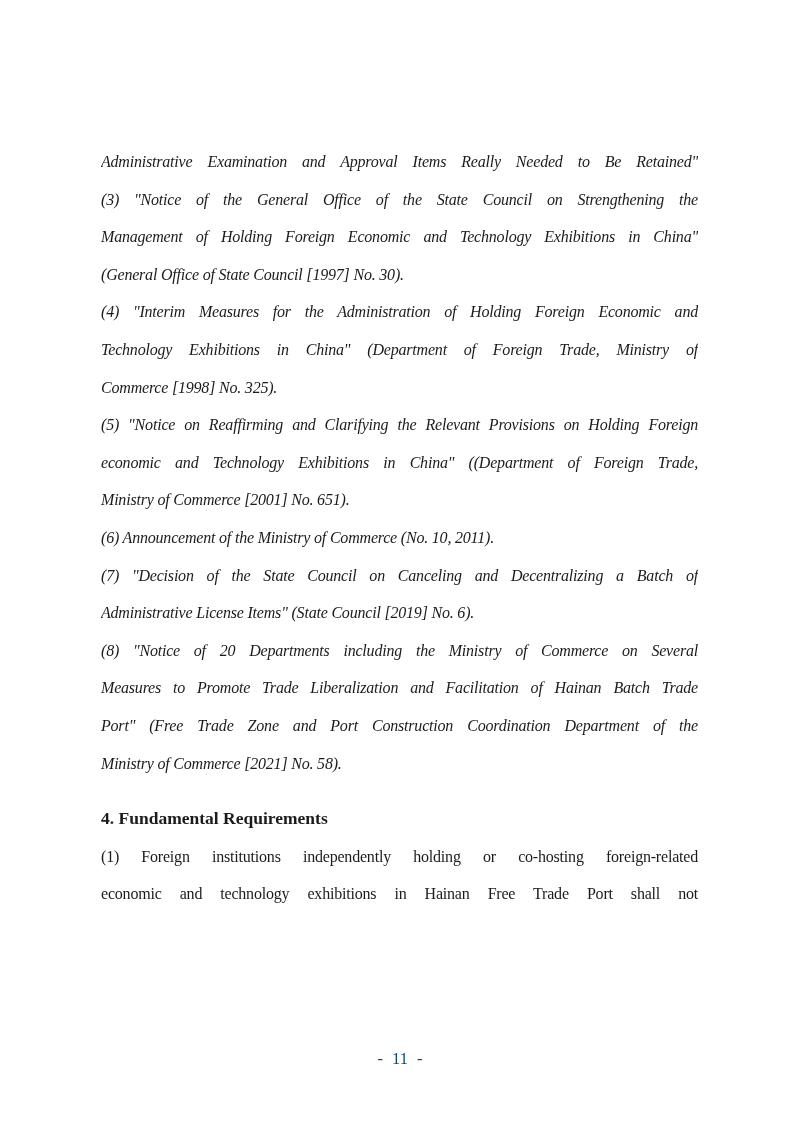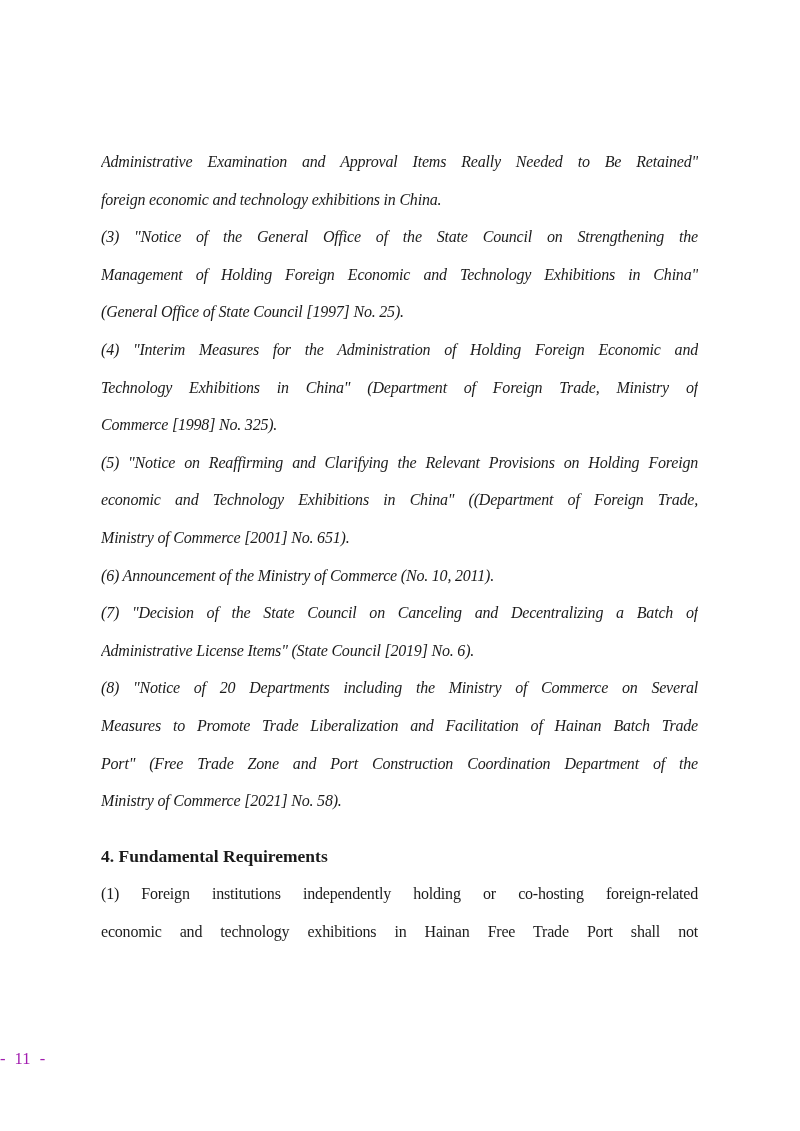--- a/index.html
+++ b/index.html
@@ -45,41 +45,40 @@
     font-size: 17.5px;
     font-weight: bold;
     line-height: 37.6px;
     height: 37.6px;
   }
   .page-footer {
     position: absolute;
     top: 1047px;
     left: 0;
     width: 100%;
-    text-align: left;
+    text-align: center;
     font-size: 16.5px;
     line-height: 24px;
     word-spacing: 5px;
-    color: #a21caf;
+    color: #0c4a6e;
   }
 </style>
 </head>
 <body>
 
 <main class="doc">
 
   <p class="para italic">
     <span class="ln j">Administrative Examination and Approval Items Really Needed to Be Retained"</span>
-    <span class="ln">foreign economic and technology exhibitions in China.</span>
   </p>
 
   <p class="para italic">
     <span class="ln j">(3) "Notice of the General Office of the State Council on Strengthening the</span>
     <span class="ln j">Management of Holding Foreign Economic and Technology Exhibitions in China"</span>
-    <span class="ln">(General Office of State Council [1997] No. 25).</span>
+    <span class="ln">(General Office of State Council [1997] No. 30).</span>
   </p>
 
   <p class="para italic">
     <span class="ln j">(4) "Interim Measures for the Administration of Holding Foreign Economic and</span>
     <span class="ln j">Technology Exhibitions in China" (Department of Foreign Trade, Ministry of</span>
     <span class="ln">Commerce [1998] No. 325).</span>
   </p>
 
   <p class="para italic">
     <span class="ln j">(5) "Notice on Reaffirming and Clarifying the Relevant Provisions on Holding Foreign</span>

